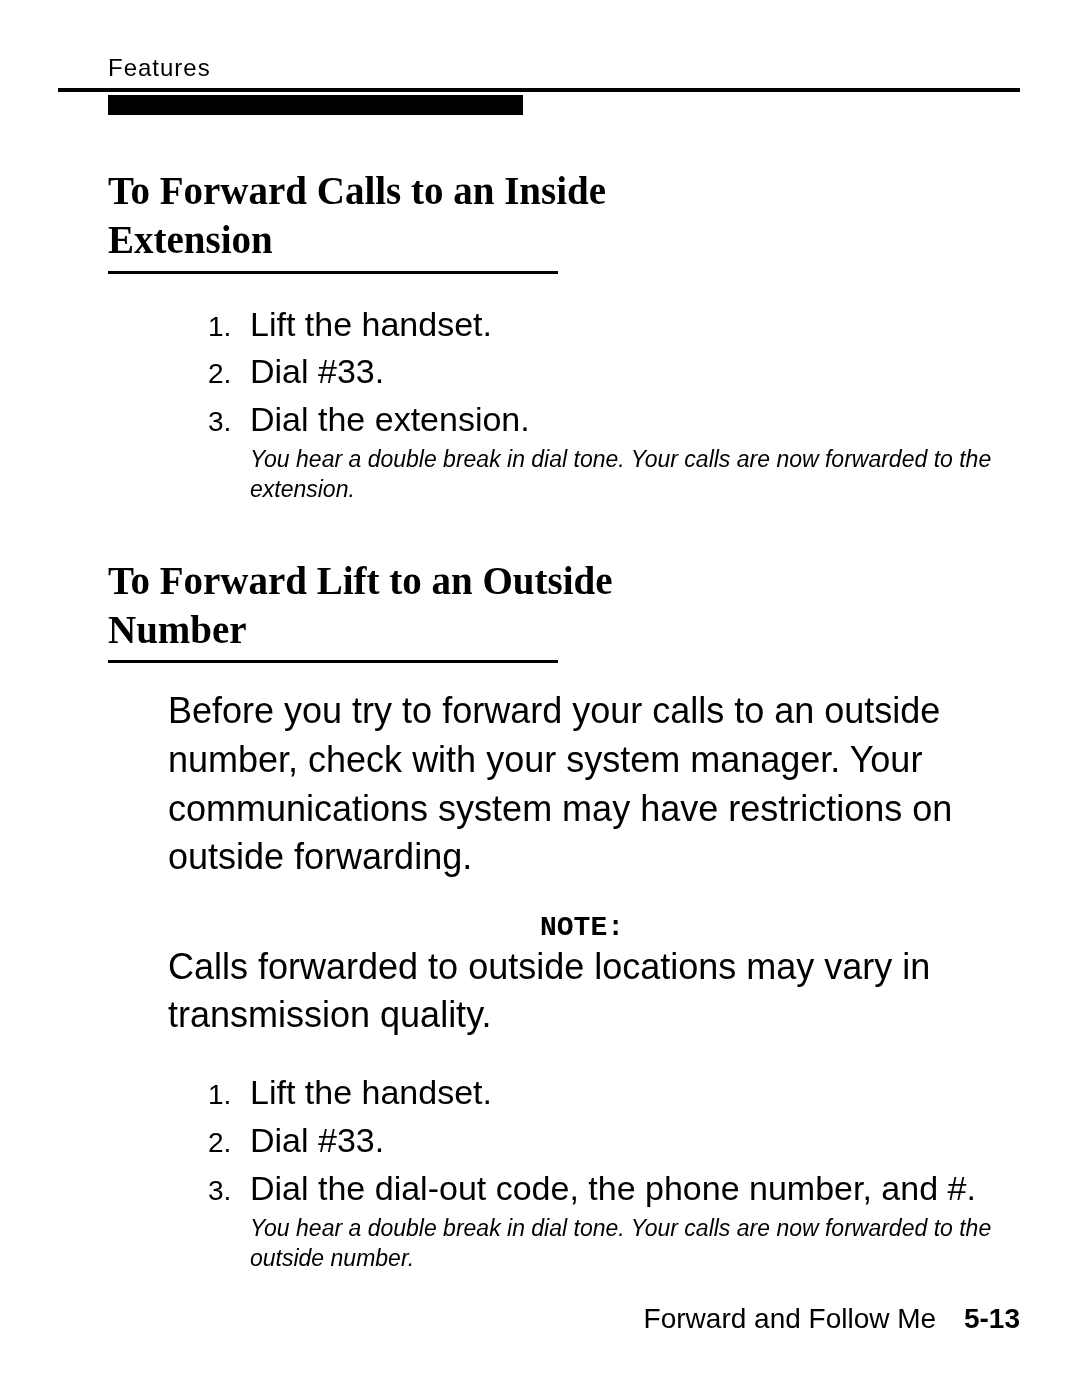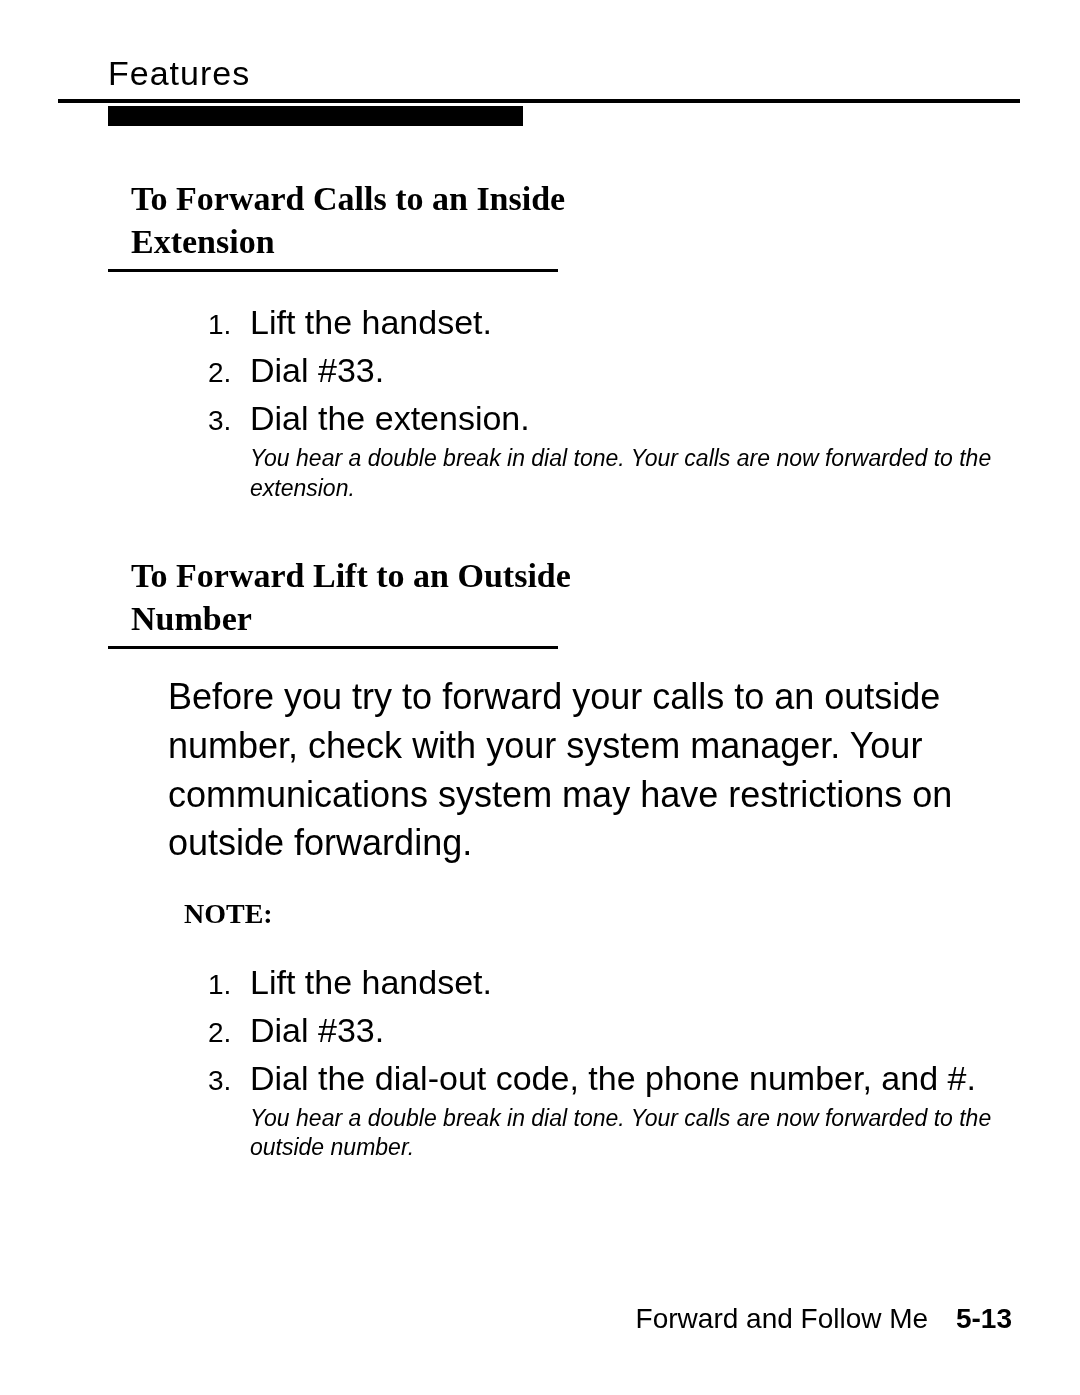--- a/index.html
+++ b/index.html
@@ -10,21 +10,21 @@
     color: #000;
     width: 1080px;
     height: 1395px;
     box-sizing: border-box;
   }
   .page {
     padding: 54px 60px 0 108px;
   }
   .header-label {
     font-family: "Trebuchet MS", Arial, sans-serif;
-    font-size: 34px;
+    font-size: 24px;
     letter-spacing: 1px;
     margin-bottom: 6px;
   }
   .hr-row {
     display: flex;
     align-items: flex-start;
     margin-left: -50px;
   }
   .hr-thin {
     height: 4px;
@@ -33,24 +33,23 @@
   }
   .black-bar {
     width: 415px;
     height: 20px;
     background: #000;
     margin-top: 3px;
   }
   .section-title {
     font-family: "Palatino Linotype", "Book Antiqua", Palatino, serif;
     font-weight: bold;
-    font-size: 34px;
+    font-size: 39px;
     line-height: 1.25;
     margin-top: 52px;
-    margin-left: 23px;
   }
   .title-underline {
     height: 3px;
     background: #000;
     width: 450px;
     margin-top: 6px;
   }
   .steps {
     margin-top: 28px;
     margin-left: 100px;
@@ -79,30 +78,31 @@
     margin-top: 2px;
     line-height: 1.3;
   }
   .para {
     font-size: 36px;
     line-height: 1.35;
     margin-top: 24px;
     margin-left: 60px;
   }
   .note-label {
-    font-family: Liberation Serif, serif;
+    font-family: Liberation Mono, monospace;
     font-weight: bold;
     font-size: 28px;
     margin-top: 30px;
-    margin-left: 76px;
+    margin-left: 36px;
+    text-align: center;
   }
   .footer {
     position: absolute;
     bottom: 60px;
-    right: 68px;
+    right: 60px;
     font-size: 28px;
   }
   .footer .pg {
     font-weight: bold;
     margin-left: 20px;
   }
 </style>
 </head>
 <body>
 
@@ -137,20 +137,21 @@
 
   <div class="section-title">
     <span>To Forward Lift to an Outside</span><br>
     <span>Number</span>
   </div>
   <div class="title-underline"></div>
 
   <div class="para">Before you try to forward your calls to an outside number, check with your system manager. Your communications system may have restrictions on outside forwarding.</div>
 
   <div class="note-label">NOTE:</div>
+  <div class="para" style="margin-top:0;">Calls forwarded to outside locations may vary in transmission quality.</div>
 
   <div class="steps" style="margin-top:30px;">
     <div class="step">
       <div class="num">1.</div>
       <div class="step-body"><span>Lift the handset.</span></div>
     </div>
     <div class="step">
       <div class="num">2.</div>
       <div class="step-body"><span>Dial </span><span class="code">#33.</span></div>
     </div>

